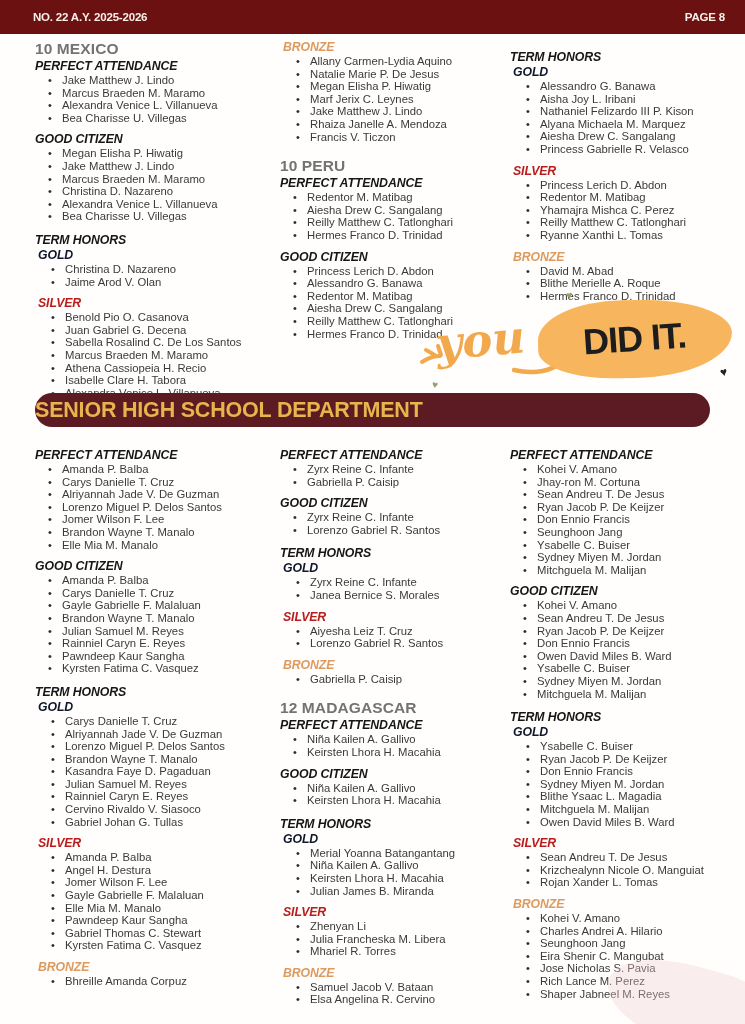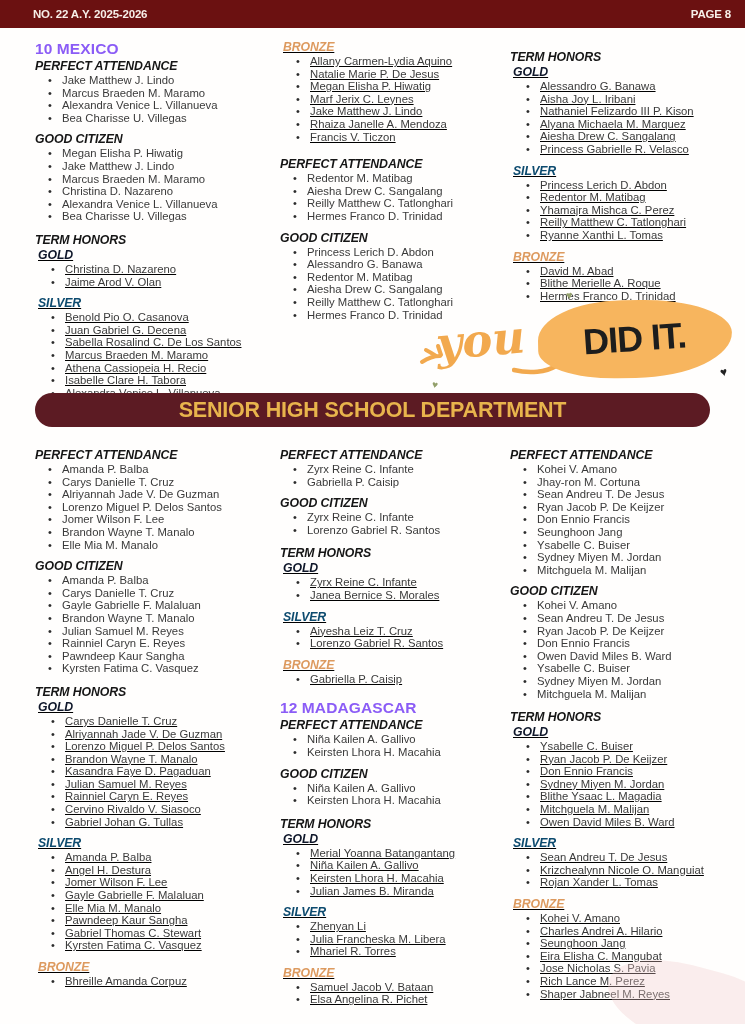--- a/index.html
+++ b/index.html
@@ -4,63 +4,63 @@
 <style>
   html,body{margin:0;padding:0;}
   body{
     width:745px;height:1024px;position:relative;overflow:hidden;
     background:#fffefd;
     font-family:"Liberation Sans","DejaVu Sans",sans-serif;
     -webkit-font-smoothing:antialiased;
   }
   
   .topbar{
-    position:absolute;top:0;left:0;right:0;height:28px;
+    position:absolute;top:0;left:0;right:0;height:34px;
     background:#6b1111;color:#f7efe9;
     display:flex;align-items:center;justify-content:space-between;
-    padding:0 14px 0 33px;box-sizing:border-box;
+    padding:0 20px 0 33px;box-sizing:border-box;
     font-weight:bold;font-size:11.5px;letter-spacing:-0.2px;
   }
   
   .cols{
     position:absolute;left:35px;right:10px;
     display:grid;grid-template-columns:245px 230px 1fr;column-gap:0;
     align-items:start;
   }
   #top-cols{top:40px;}
   #bottom-cols{top:448px;}
   .award-section{margin-bottom:14px;}
   .section-title{
-    color:#8b5cf6;font-weight:800;font-size:15.5px;line-height:18px;
+    color:#737373;font-weight:800;font-size:15.5px;line-height:18px;
     letter-spacing:0.1px;margin-bottom:1px;
   }
   .group{margin:0 0 8px 0;}
   .g-term{margin-bottom:1px;margin-top:10px;}
-  .g-gold,.g-silver,.g-bronze{margin-left:3px;text-decoration:underline;}
+  .g-gold,.g-silver,.g-bronze{margin-left:3px;}
   .glabel{
     font-weight:bold;font-style:italic;font-size:12.3px;line-height:14px;
     color:#161616;letter-spacing:-0.1px;
   }
   .lbl-gold{color:#0f172a;}
-  .lbl-silver{color:#0c4a6e;}
+  .lbl-silver{color:#b91c1c;}
   .lbl-bronze{color:#dd9a5f;}
   ul.items{list-style:none;margin:1px 0 0 0;padding:0;}
   ul.items li{
     position:relative;padding-left:27px;
     font-size:11.3px;line-height:12.6px;color:#3a3a3a;
     white-space:nowrap;
   }
   ul.items li::before{
     content:"•";position:absolute;left:13px;top:0;color:#2b2b2b;font-size:11px;
   }
   
   .banner{
     position:absolute;top:393px;left:35px;right:35px;height:34px;
     background:#5c1b23;border-radius:17px;
-    display:flex;align-items:center;justify-content:center;
+    display:flex;align-items:center;
   }
   .banner span{
     color:#e8b44c;font-weight:800;font-size:21.5px;letter-spacing:-0.2px;
   }
   
   .didit{position:absolute;top:292px;left:420px;width:318px;height:102px;}
   .didit .you{
     position:absolute;left:16px;top:26px;
     font-family:"DejaVu Serif",serif;font-style:italic;font-weight:bold;
     font-size:45px;color:#f2a94e;transform:rotate(-5deg);line-height:1;
@@ -155,20 +155,21 @@
             <li>Natalie Marie P. De Jesus</li>
             <li>Megan Elisha P. Hiwatig</li>
             <li>Marf Jerix C. Leynes</li>
             <li>Jake Matthew J. Lindo</li>
             <li>Rhaiza Janelle A. Mendoza</li>
             <li>Francis V. Ticzon</li>
           </ul>
         </div>
       </section>
       <section class="award-section">
+        <div class="section-title">10 PERU</div>
         <div class="group g-category">
           <div class="glabel lbl-category">PERFECT ATTENDANCE</div>
           <ul class="items">
             <li>Redentor M. Matibag</li>
             <li>Aiesha Drew C. Sangalang</li>
             <li>Reilly Matthew C. Tatlonghari</li>
             <li>Hermes Franco D. Trinidad</li>
           </ul>
         </div>
         <div class="group g-category">
@@ -383,21 +384,21 @@
           <ul class="items">
             <li>Zhenyan Li</li>
             <li>Julia Francheska M. Libera</li>
             <li>Mhariel R. Torres</li>
           </ul>
         </div>
         <div class="group g-bronze">
           <div class="glabel lbl-bronze">BRONZE</div>
           <ul class="items">
             <li>Samuel Jacob V. Bataan</li>
-            <li>Elsa Angelina R. Pichet</li>
+            <li>Elsa Angelina R. Cervino</li>
           </ul>
         </div>
       </section>
     </div>
     <div class="col">
       <section class="award-section">
         <div class="group g-category">
           <div class="glabel lbl-category">PERFECT ATTENDANCE</div>
           <ul class="items">
             <li>Kohei V. Amano</li>
@@ -446,21 +447,21 @@
             <li>Krizchealynn Nicole O. Manguiat</li>
             <li>Rojan Xander L. Tomas</li>
           </ul>
         </div>
         <div class="group g-bronze">
           <div class="glabel lbl-bronze">BRONZE</div>
           <ul class="items">
             <li>Kohei V. Amano</li>
             <li>Charles Andrei A. Hilario</li>
             <li>Seunghoon Jang</li>
-            <li>Eira Elisha C. Mangubat</li>
+            <li>Eira Shenir C. Mangubat</li>
             <li>Jose Nicholas S. Pavia</li>
             <li>Rich Lance M. Perez</li>
             <li>Shaper Jabneel M. Reyes</li>
           </ul>
         </div>
       </section>
     </div>
   </div>
 
 <div class="watermark"></div>

